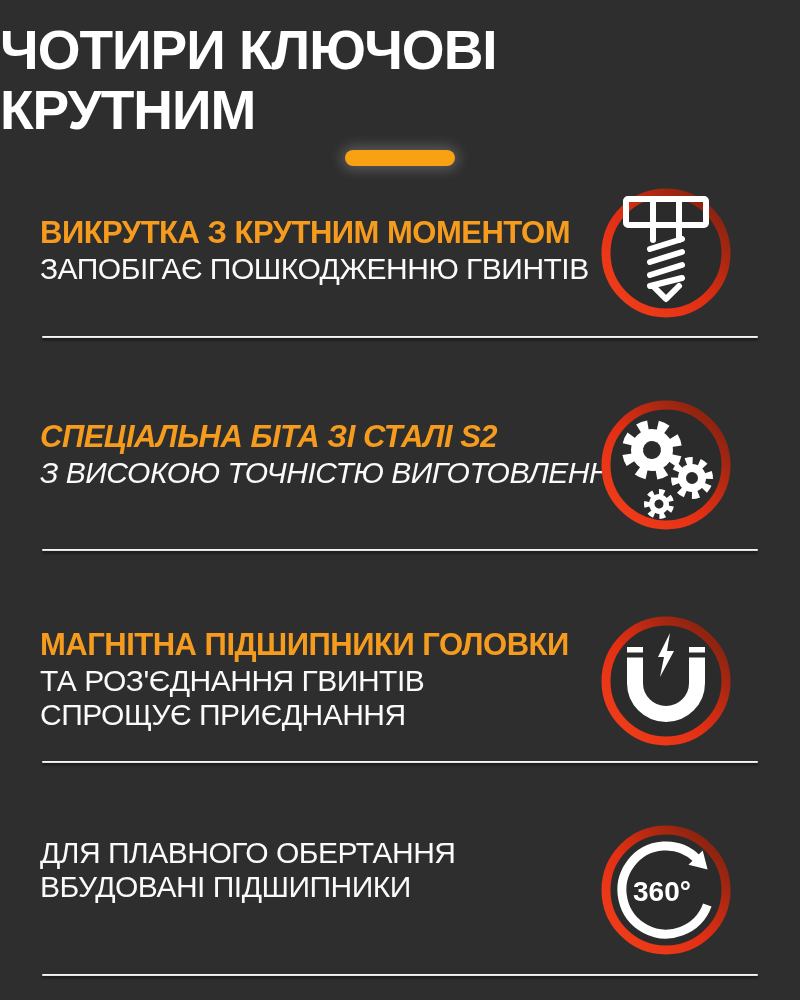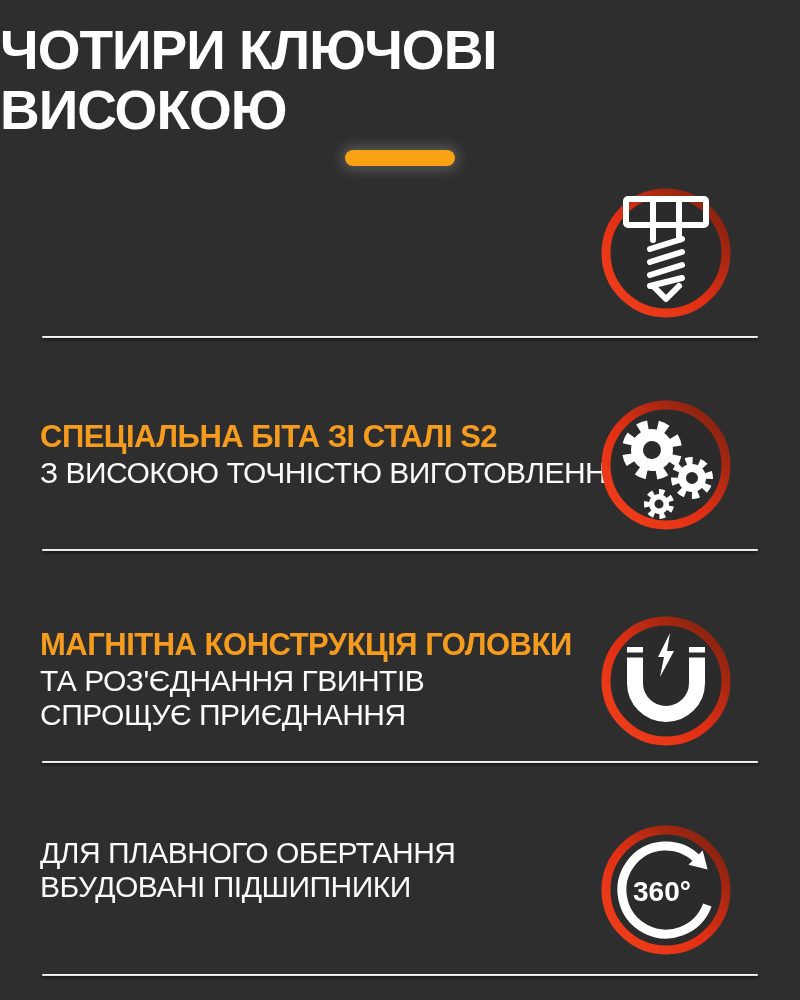--- a/index.html
+++ b/index.html
@@ -41,24 +41,28 @@
     border-radius:1px;
   }
 </style>
 </head>
 <body>
 
 <div class="stage">
 
   <div class="title">
     <div>ЧОТИРИ КЛЮЧОВІ</div>
-    <div>ВИСОКОЮ</div>
+    <div>КРУТНИМ</div>
   </div>
   <div class="title-underline"></div>
 
+  <div class="feature" style="top:214px;">
+    <div class="heading">ВИКРУТКА З КРУТНИМ МОМЕНТОМ</div>
+    <div class="sub">ЗАПОБІГАЄ ПОШКОДЖЕННЮ ГВИНТІВ</div>
+  </div>
   <div class="icon-wrap" style="top:186px;">
     <svg width="134" height="134" viewBox="0 0 134 134">
       <defs>
         <linearGradient id="g1" x1="0%" y1="100%" x2="100%" y2="0%">
           <stop offset="0%" stop-color="#f2411c"></stop>
           <stop offset="45%" stop-color="#e22f14"></stop>
           <stop offset="100%" stop-color="#73200f"></stop>
         </linearGradient>
       </defs>
       <g transform="translate(67,67)">
@@ -73,21 +77,21 @@
           <line x1="-16" y1="9" x2="16" y2="-1"></line>
           <line x1="-16" y1="22" x2="16" y2="12"></line>
           <line x1="-16" y1="33" x2="16" y2="25"></line>
           <path d="M -13,33 L 0,46 L 13,33"></path>
         </g>
       </g>
     </svg>
   </div>
   <div class="divider" style="top:336px;"></div>
 
-  <div class="feature" style="top:418px;">
+  <div class="feature" style="top:418px;font-style:italic;">
     <div class="heading">СПЕЦІАЛЬНА БІТА ЗІ СТАЛІ S2</div>
     <div class="sub">З ВИСОКОЮ ТОЧНІСТЮ ВИГОТОВЛЕННЯ</div>
   </div>
   <div class="icon-wrap" style="top:398px;">
     <svg width="134" height="134" viewBox="0 0 134 134">
       <defs>
         <linearGradient id="g2" x1="0%" y1="100%" x2="100%" y2="0%">
           <stop offset="0%" stop-color="#f2411c"></stop>
           <stop offset="45%" stop-color="#e22f14"></stop>
           <stop offset="100%" stop-color="#73200f"></stop>
@@ -109,21 +113,21 @@
           <circle r="12" fill="none" stroke="#ffffff" stroke-width="6" stroke-dasharray="5.4 5.4"></circle>
           <circle r="10" fill="#ffffff"></circle>
           <circle r="4.5" fill="#2c2b2b"></circle>
         </g>
       </g>
     </svg>
   </div>
   <div class="divider" style="top:549px;"></div>
 
   <div class="feature" style="top:626px;">
-    <div class="heading">МАГНІТНА КОНСТРУКЦІЯ ГОЛОВКИ</div>
+    <div class="heading">МАГНІТНА ПІДШИПНИКИ ГОЛОВКИ</div>
     <div class="sub">ТА РОЗ'ЄДНАННЯ ГВИНТІВ</div>
     <div class="sub">СПРОЩУЄ ПРИЄДНАННЯ</div>
   </div>
   <div class="icon-wrap" style="top:614px;">
     <svg width="134" height="134" viewBox="0 0 134 134">
       <defs>
         <linearGradient id="g3" x1="0%" y1="100%" x2="100%" y2="0%">
           <stop offset="0%" stop-color="#f2411c"></stop>
           <stop offset="45%" stop-color="#e22f14"></stop>
           <stop offset="100%" stop-color="#73200f"></stop>

